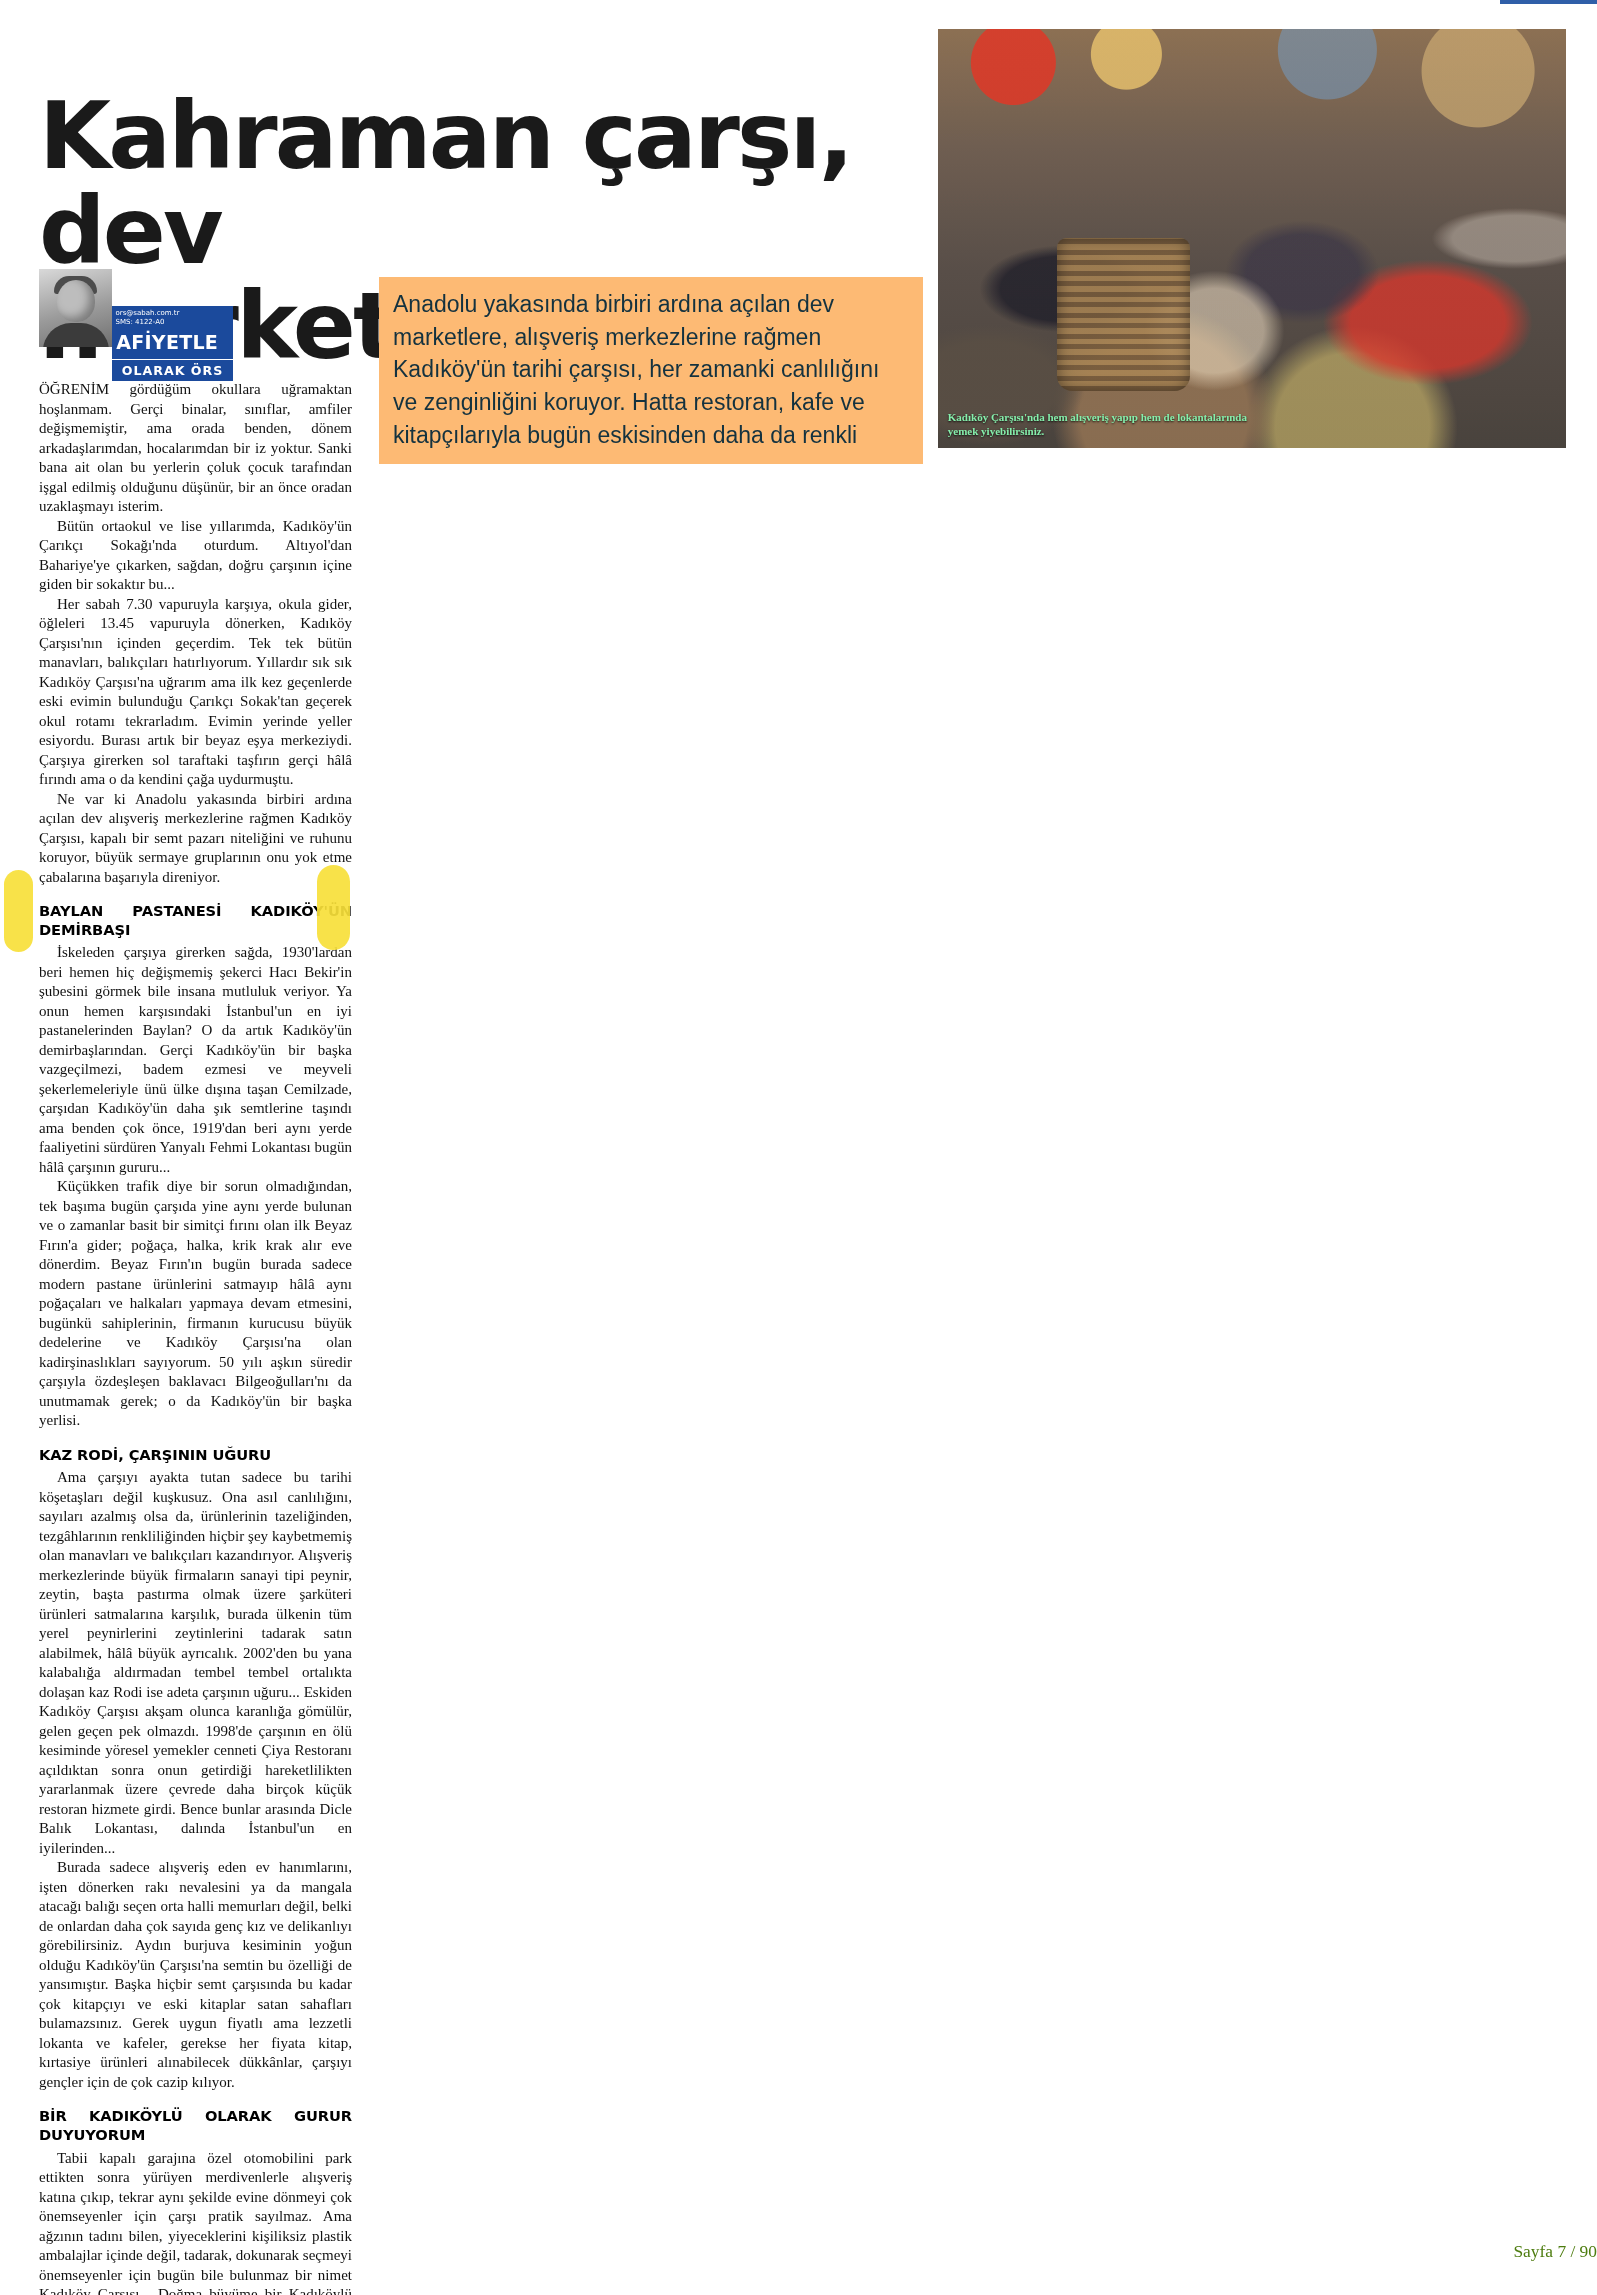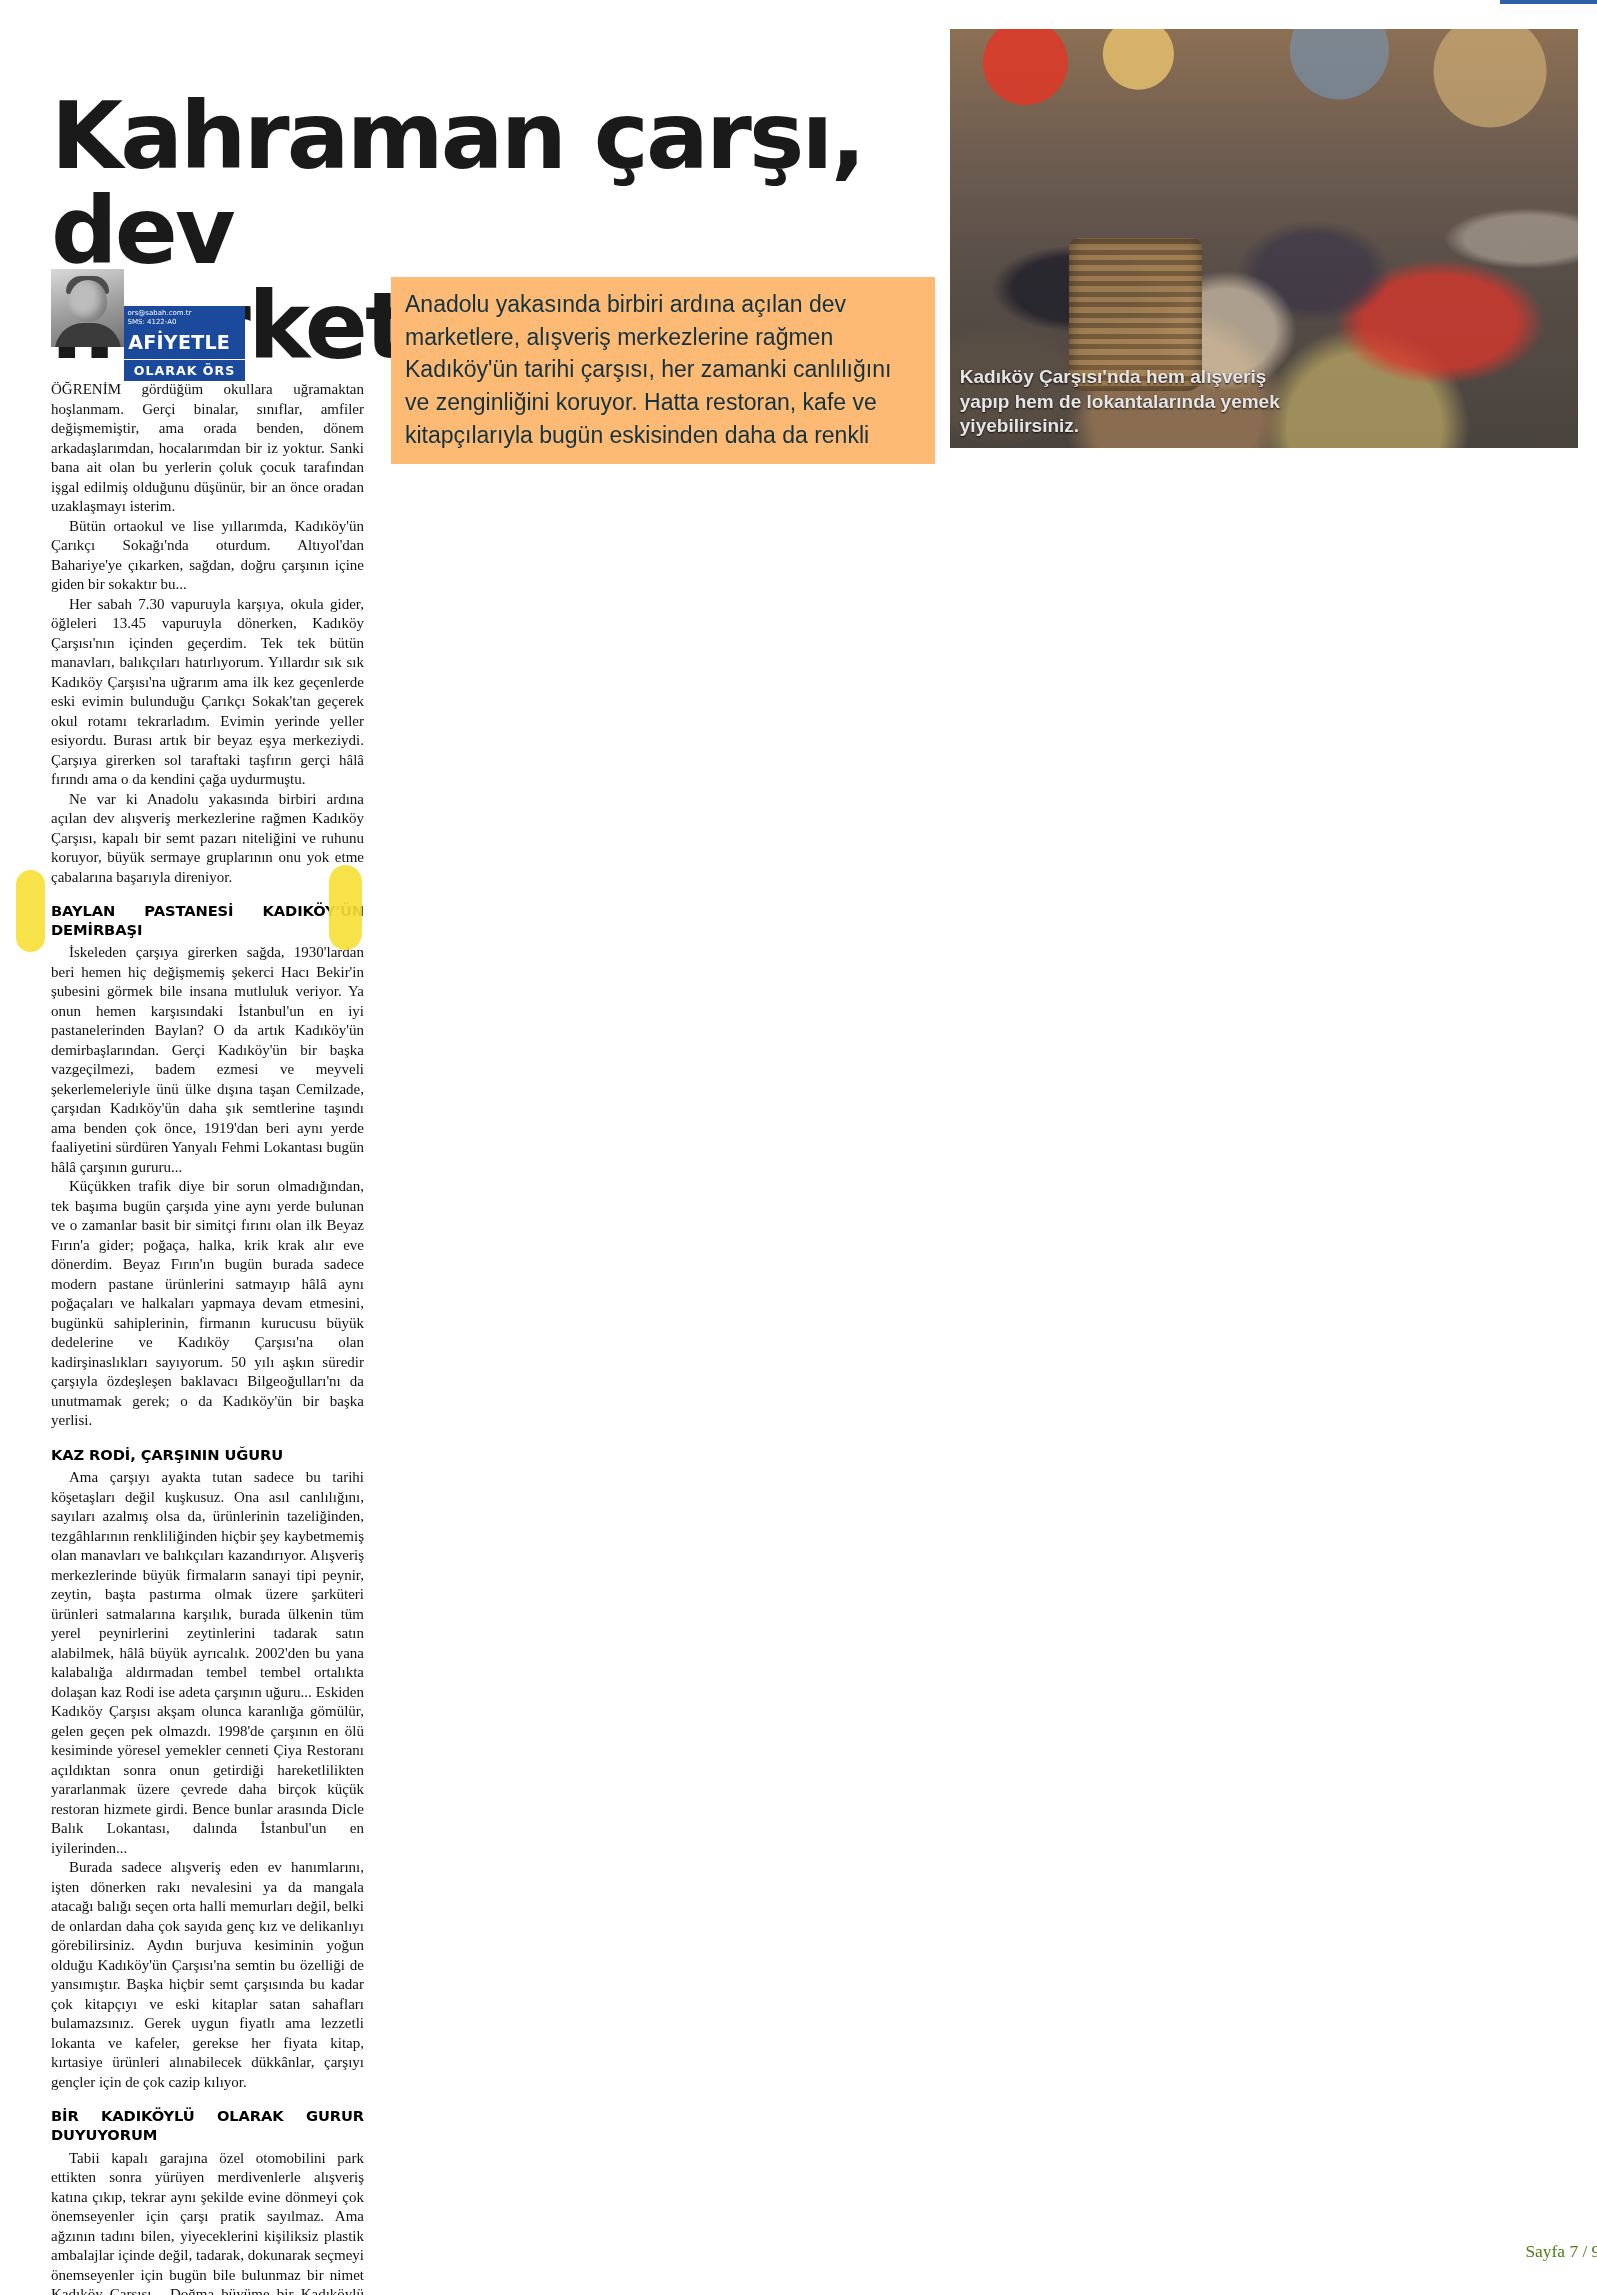--- a/index.html
+++ b/index.html
@@ -22,21 +22,21 @@
     top: 0px;
     left: 1500px;
     width: 97px;
     height: 3.5px;
     background: #2f5fa8;
   }
 
   .page {
     position: absolute;
     top: 0;
-    left: 12px;
+    left: 0;
     width: 1319px;
     height: 2295px;
   }
 
   
   .headline {
     position: absolute;
     left: 39px;
     top: 26.5px;
     width: 886px;
@@ -90,23 +90,23 @@
       repeating-linear-gradient(0deg, rgba(120,92,60,0.9) 0 4.9px, rgba(168,132,84,0.9) 4.9px 10.5px);
     border-radius: 9.8px 9.8px 15.3px 15.3px;
     box-shadow: inset 0 0 15.3px rgba(0,0,0,0.45);
   }
   .photo-caption {
     position: absolute;
     left: 0;
     bottom: 0;
     width: 321px;
     padding: 7px 8.4px 9.8px 9.8px;
-    color: #e5e5e5;
-    font-family: Liberation Sans, sans-serif;
-    font-size: 19px;
+    color: #86efac;
+    font-family: Liberation Serif, serif;
+    font-size: 11px;
     line-height: 1.28;
     font-weight: bold;
     text-shadow: 0 0.7px 2.1px rgba(0,0,0,0.85);
   }
 
   
   .standfirst {
     position: absolute;
     left: 379px;
     top: 277px;

